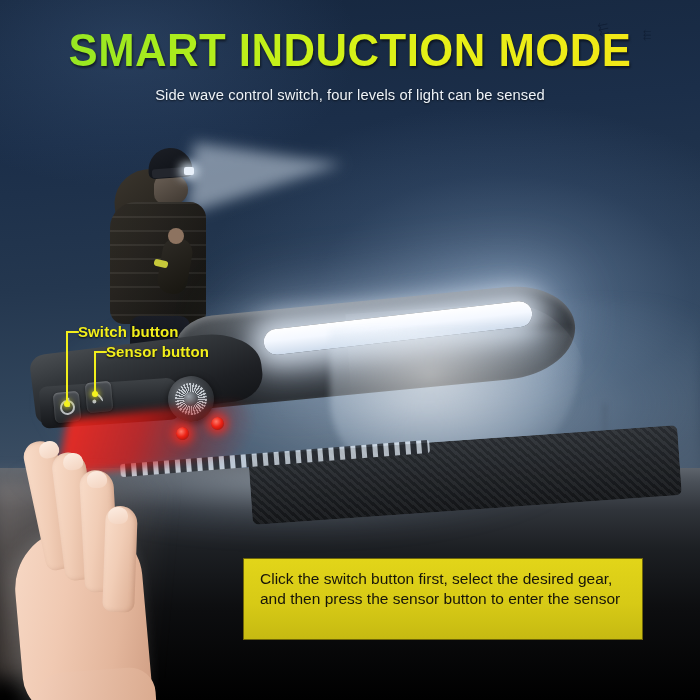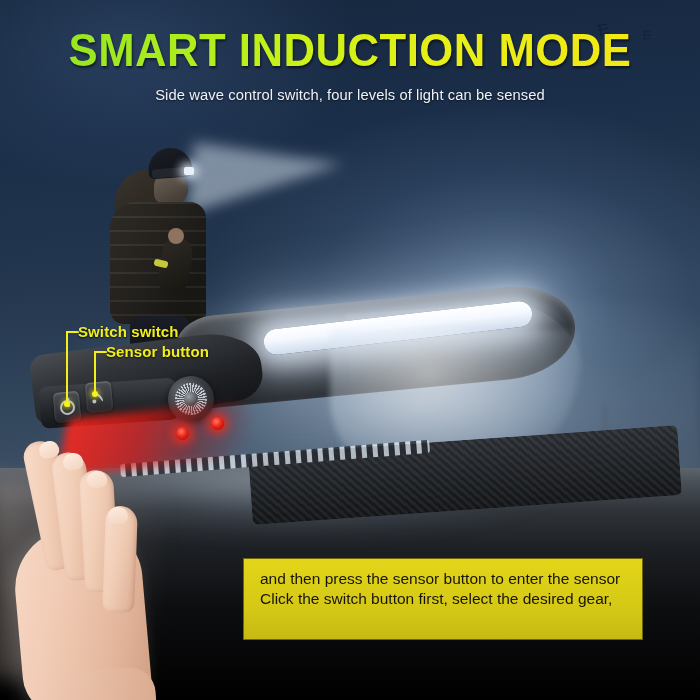--- a/index.html
+++ b/index.html
@@ -477,24 +477,24 @@
     <div class="wrist"></div>
   </div>
 
   <div class="lead-h" id="lsw-h"></div>
   <div class="lead-v" id="lsw-v"></div>
   <div class="lead-dot" id="lsw-dot"></div>
   <div class="lead-h" id="lse-h"></div>
   <div class="lead-v" id="lse-v"></div>
   <div class="lead-dot" id="lse-dot"></div>
 
-  <div class="callout" id="label-switch">Switch switch</div>
+  <div class="callout" id="label-switch">Switch button</div>
   <div class="callout" id="label-sensor">Sensor button</div>
 
   <div class="title">SMART INDUCTION MODE</div>
   <div class="subtitle">Side wave control switch, four levels of light can be sensed</div>
 
   <div class="note">
+    <span class="note-line">Click the switch button first, select the desired gear,</span>
     <span class="note-line">and then press the sensor button to enter the sensor</span>
-    <span class="note-line">Click the switch button first, select the desired gear,</span>
   </div>
 
 </div>
 
 </body></html>

